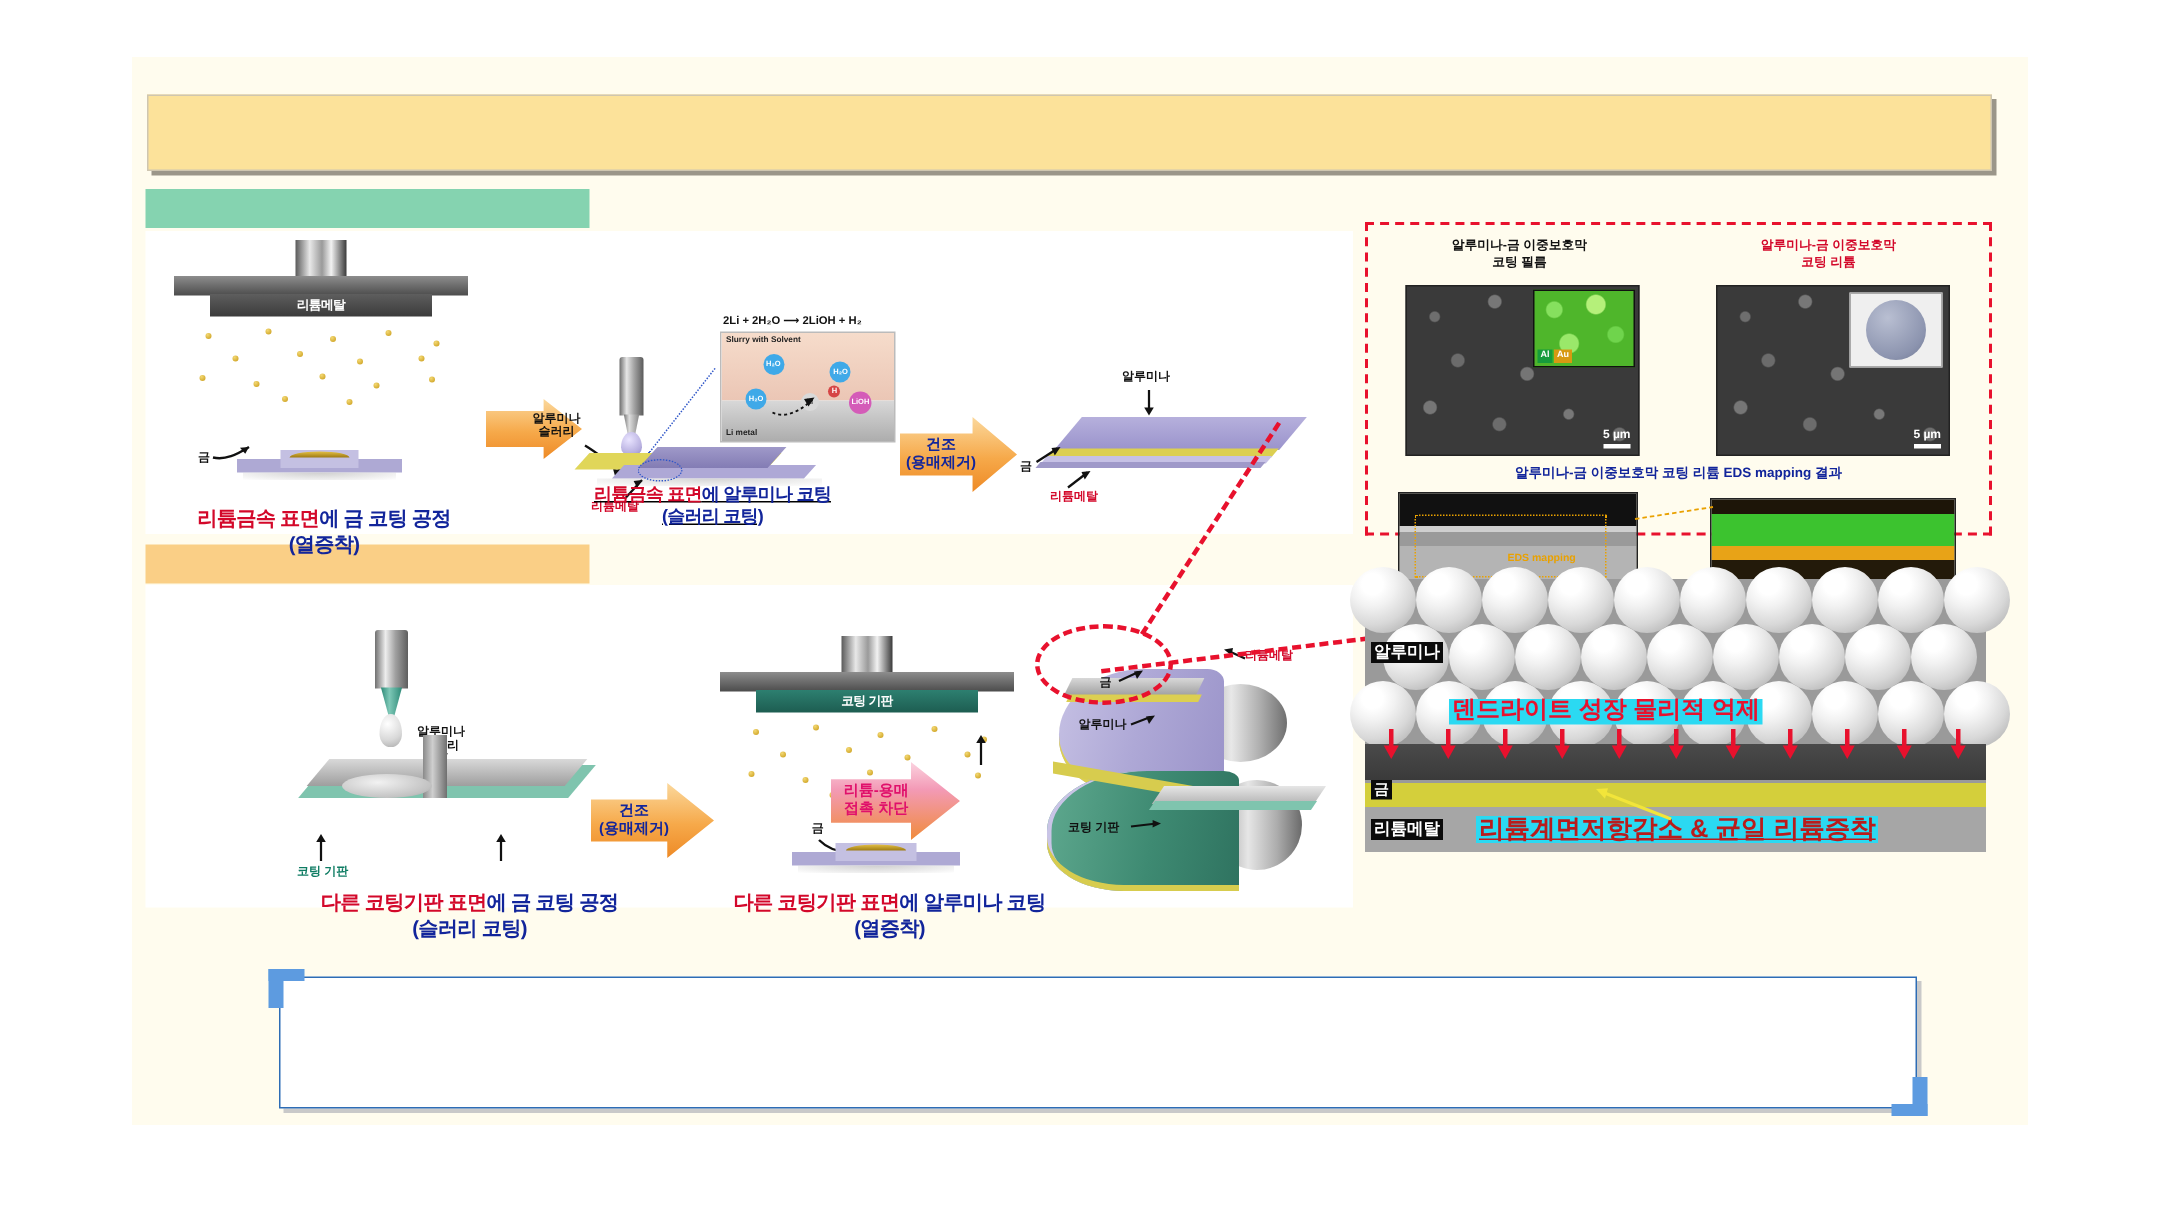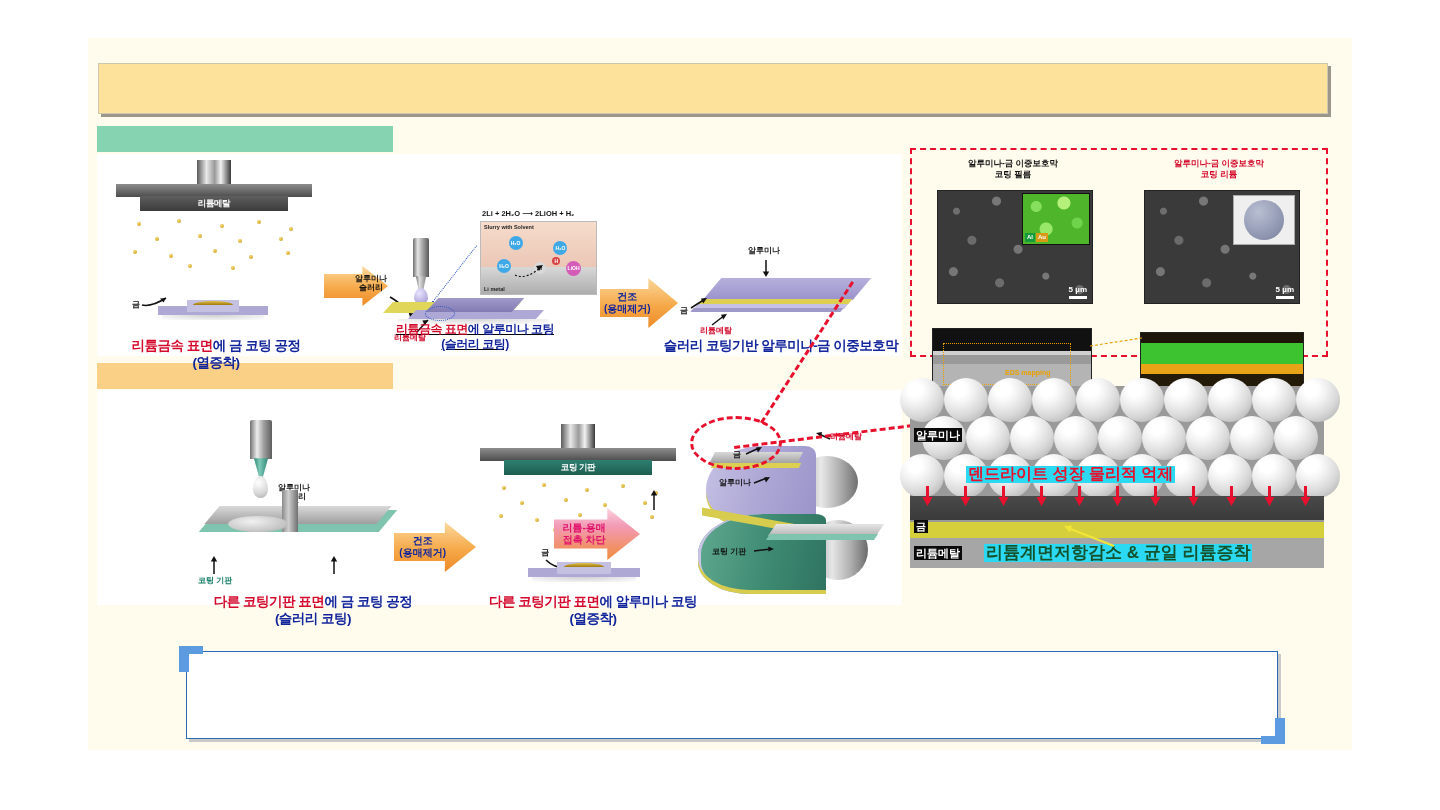--- a/index.html
+++ b/index.html
@@ -131,22 +131,22 @@
   .sphrow{position:absolute;display:flex;}
   .sph{border-radius:50%;background:
      radial-gradient(circle at 34% 26%,#ffffff 0 16%,#f2f2f2 34%,#d8d8d8 62%,#b8b8b8 85%,#9d9d9d 100%);}
   .darkband{position:absolute;left:0;width:100%;background:linear-gradient(180deg,#4a4a4a,#3a3a3a);}
   .goldband{position:absolute;left:0;width:100%;background:#D4CF3B;}
   .libase{position:absolute;left:0;width:100%;background:#A6A6A6;}
   .tagblk{position:absolute;background:#0a0a0a;color:#fff;font-size:11px;
     font-weight:bold;padding:0 2px;line-height:14px;white-space:nowrap;}
   .hlcyan{position:absolute;background:#2BD9F2;color:#E8112D;font-size:16px;
     font-weight:bold;line-height:1.05;white-space:nowrap;padding:0 2px;}
-  .hlcyan2{position:absolute;background:#2BD9F2;color:#14532d;font-size:17px;
-    font-weight:bold;line-height:1.05;white-space:nowrap;padding:0 2px;}
+  .hlcyan2{position:absolute;background:#2BD9F2;color:#b91c1c;font-size:17px;
+    font-weight:bold;line-height:1.05;white-space:nowrap;padding:0 2px;text-decoration:underline;}
 
   
   .bluebox{position:absolute;left:98px;top:613px;width:1090px;height:86px;
     border:1.5px solid #2D6CB5;background:#FFFFFF;box-shadow:3px 3px 0 #C9C9C9;}
   .bcorner{position:absolute;background:#5D9BE0;}
 
   
   .redconn{position:absolute;border-top:3px dashed #E8112D;transform-origin:0 0;}
   .redoval{position:absolute;border:3px dashed #E8112D;border-radius:50%;}
 </style>
@@ -276,23 +276,20 @@
   <div class="lbl" style="left:592px;top:268px;">금</div>
   <svg style="position:absolute;left:601px;top:258px;width:22px;height:16px">
     <path d="M2,12 L16,3" stroke="#111" stroke-width="1.5"></path>
       <path d="M18,2 l-6,0.6 l2.2,5 z" fill="#111"></path>
   </svg>
   <div class="lbl red" style="left:612px;top:288px;">리튬메탈</div>
   <svg style="position:absolute;left:622px;top:274px;width:20px;height:16px">
     <path d="M2,13 L15,3" stroke="#111" stroke-width="1.5"></path>
       <path d="M17,2 l-6,0.7 l2.2,5 z" fill="#111"></path>
   </svg>
-  <div class="cap" style="left:548px;top:300px;width:290px;font-size:13.5px;">
-    <span class="b">슬러리 코팅기반 알루미나-금 이중보호막</span>
-  </div>
 
   <div class="stage stage2"></div>
 
   <div class="nozzle" style="left:162px;top:382px;width:22px;height:58px;">
     <div class="body" style="background:linear-gradient(90deg,#707070,#ededed 32%,#a0a0a0 62%,#5e5e5e);"></div>
     <div class="tip" style="background:linear-gradient(90deg,#2e8a77,#7ec8b7 40%,#2e8a77);"></div>
   </div>
   <div class="lbl" style="left:190px;top:445px;text-align:center;">알루미나<br>슬러리</div>
   <svg style="position:absolute;left:190px;top:462px;width:24px;height:22px">
     <path d="M20,2 L6,16" stroke="#111" stroke-width="1.6"></path>
@@ -460,20 +457,21 @@
     <div class="semimg" style="left:232px;top:40px;width:154px;height:112px;">
       <div class="coin" style="width:60px;height:48px;">
         <i style="width:40px;height:40px;"></i>
       </div>
       <div class="scalebar">
         <div class="t">5 µm</div>
           <div class="b"></div>
       </div>
     </div>
 
+    <div class="semttl" style="left:0;top:160px;width:100%;font-size:9px;color:#12259B;">알루미나-금 이중보호막 코팅 리튬 EDS mapping 결과</div>
 
     <div class="crosssem" style="left:20px;top:178px;width:158px;height:78px;">
       <div class="edsbox" style="left:10px;top:14px;width:126px;height:40px;"></div>
       <div class="edslabel" style="left:72px;top:40px;">EDS mapping</div>
       <div class="scalebar">
         <div class="t">5 µm</div>
           <div class="b"></div>
       </div>
     </div>
 

